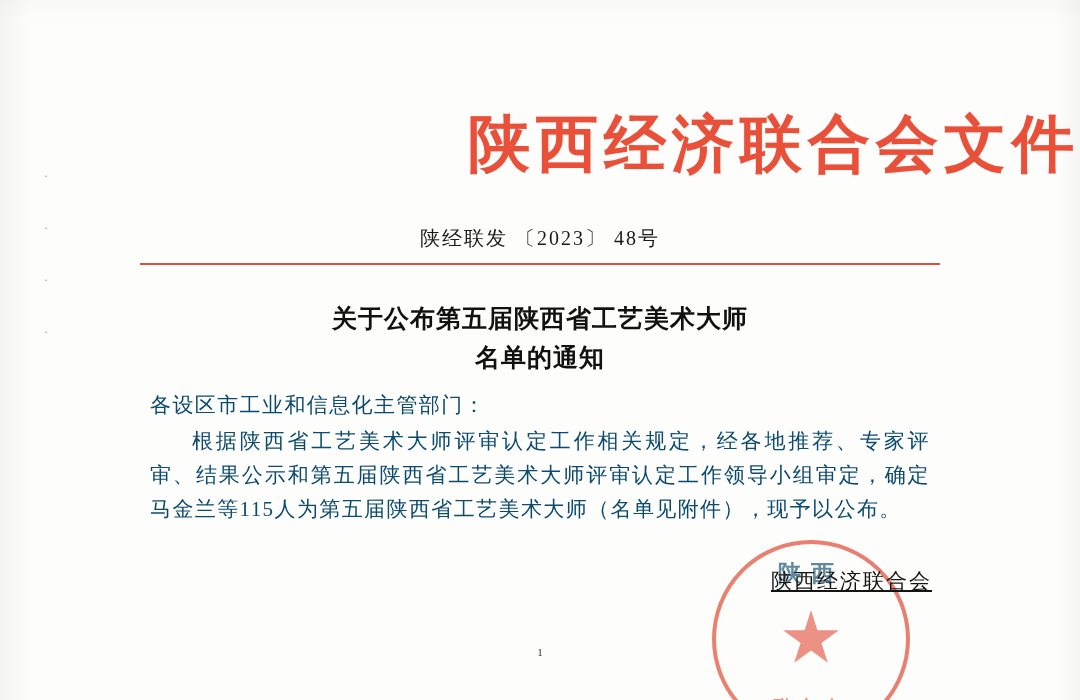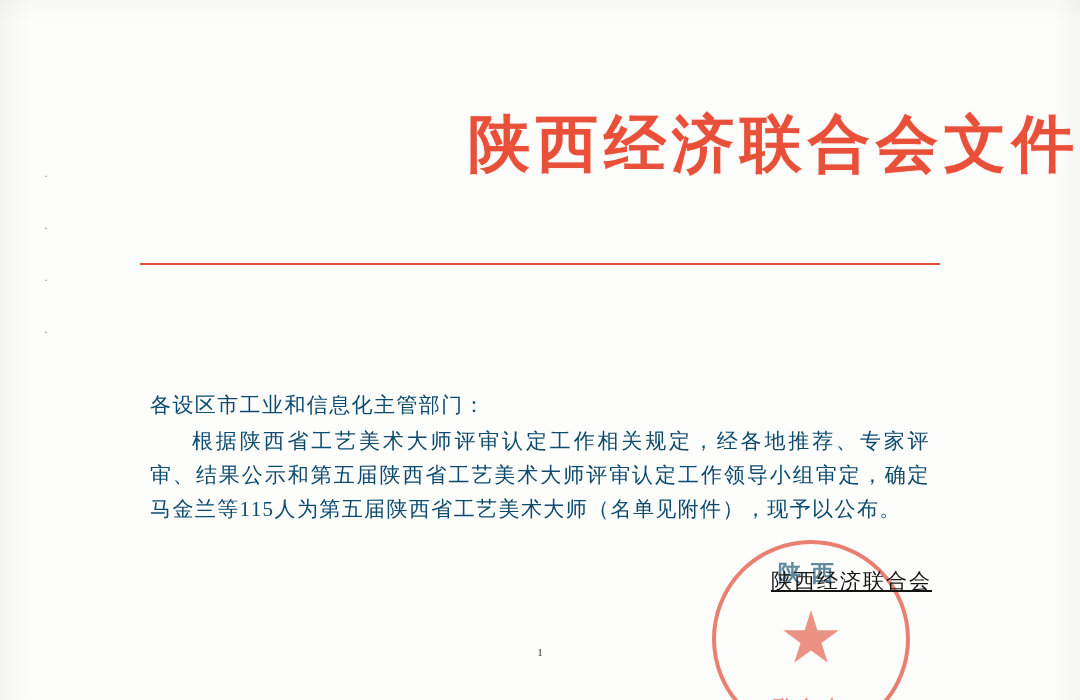--- a/index.html
+++ b/index.html
@@ -193,23 +193,28 @@
 
   <div class="margin-marks">
     <span>·</span>
     <span>·</span>
     <span>·</span>
     <span>·</span>
   </div>
 
   <div class="doc-title">陕西经济联合会文件</div>
 
+  <div class="doc-number">陕经联发 〔2023〕 48号</div>
 
   <div class="red-rule"></div>
 
+  <div class="notice-title">
+    <div>关于公布第五届陕西省工艺美术大师</div>
+    <div>名单的通知</div>
+  </div>
 
   <div class="body-block">
     <p>各设区市工业和信息化主管部门：</p>
     <p class="indent">根据陕西省工艺美术大师评审认定工作相关规定，经各地推荐、专家评审、结果公示和第五届陕西省工艺美术大师评审认定工作领导小组审定，确定马金兰等115人为第五届陕西省工艺美术大师（名单见附件），现予以公布。</p>
   </div>
 
   <div class="seal">
     <div class="seal-text">陕西</div>
     <div class="star"></div>
     <div class="seal-text-bottom">联合会</div>

